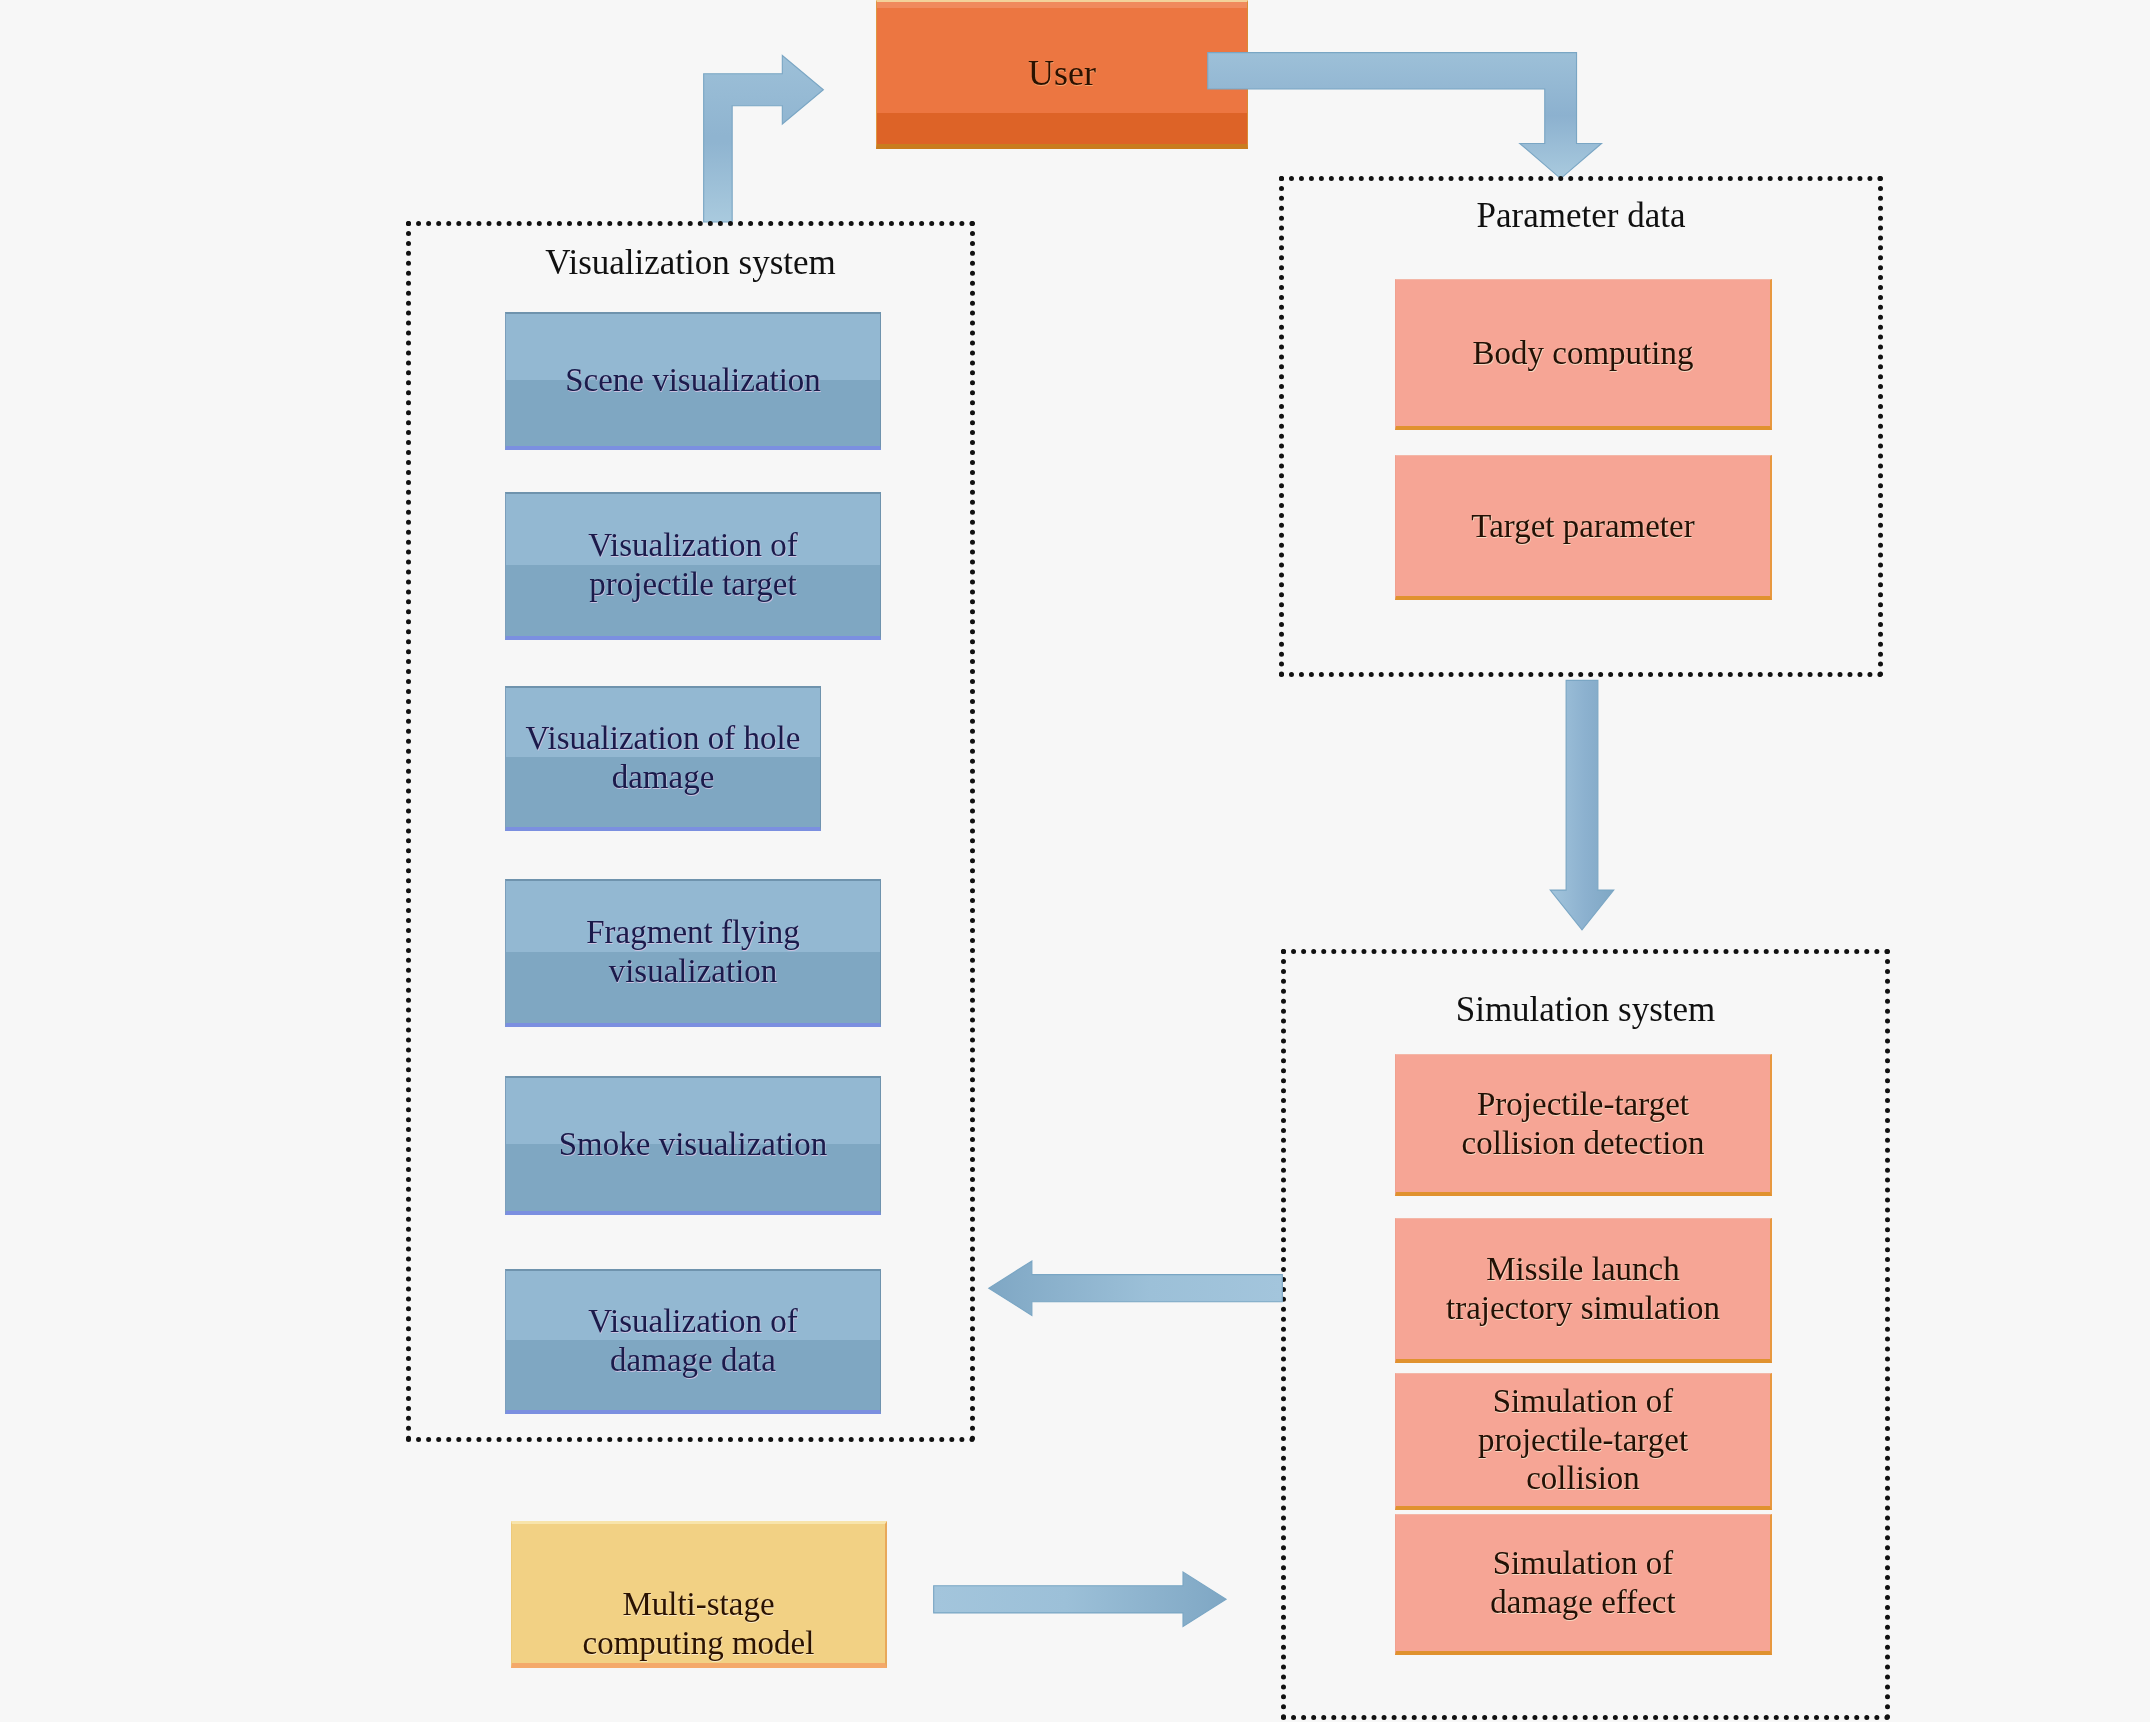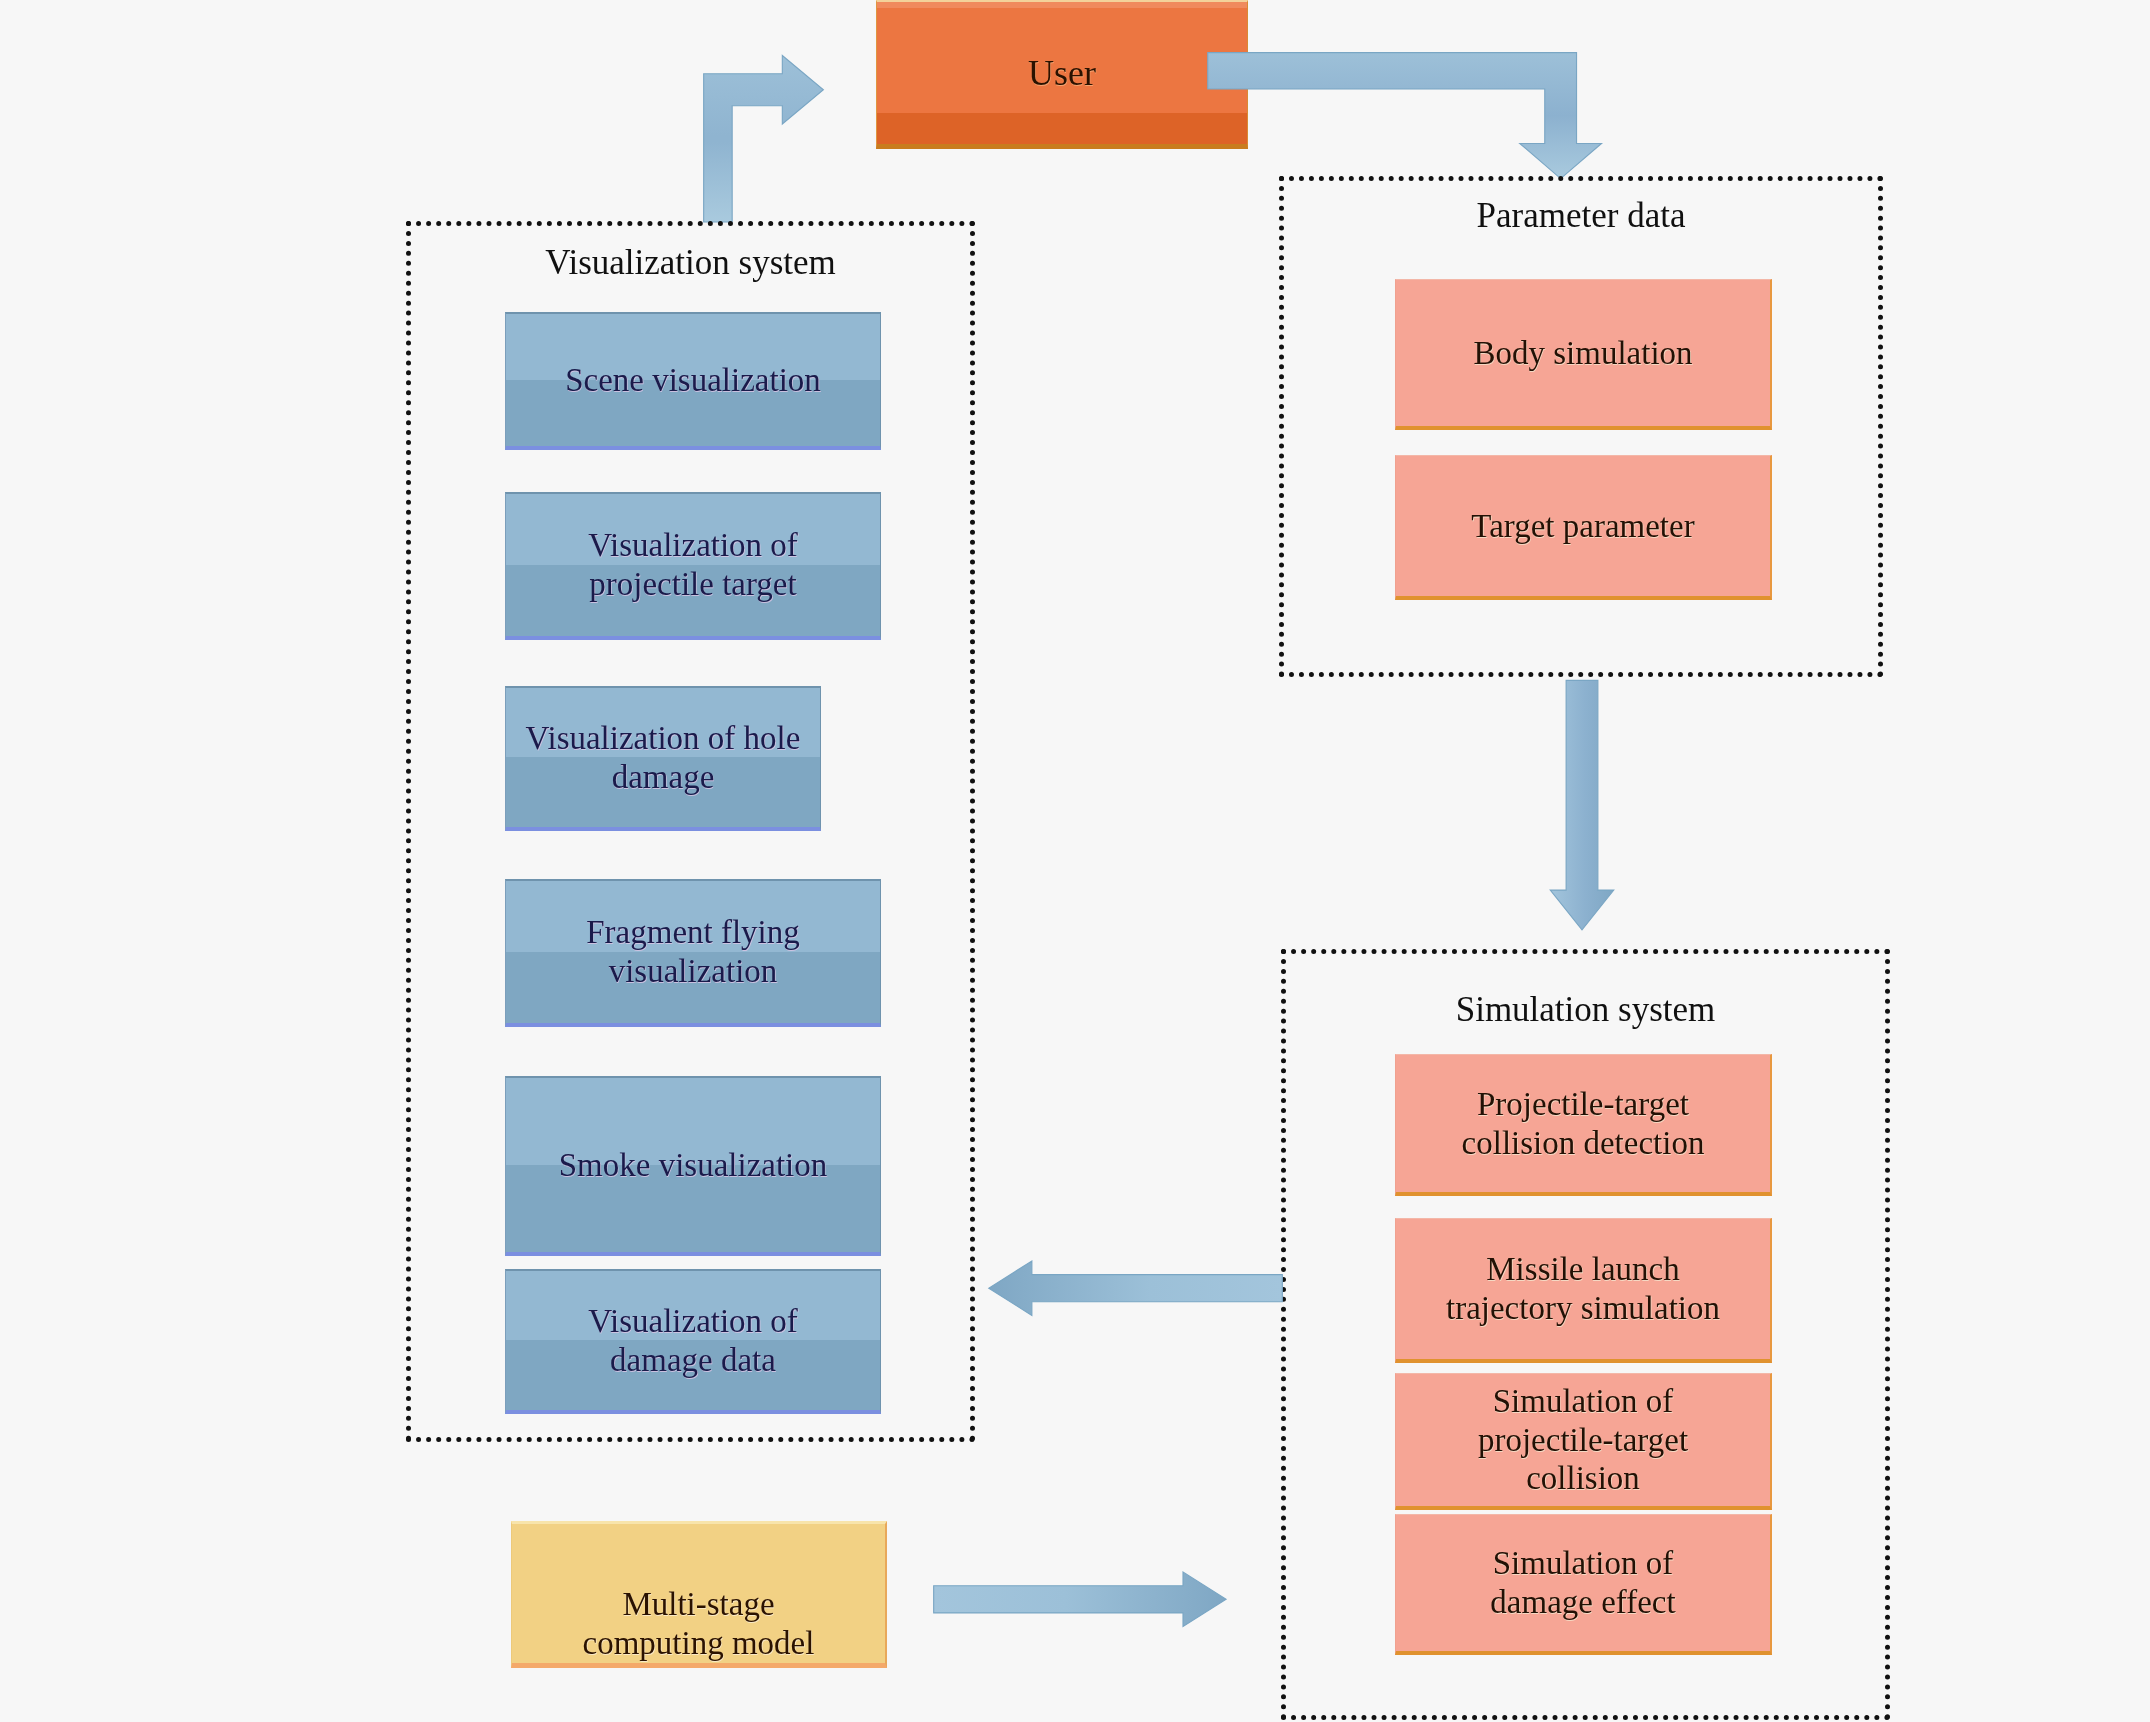--- a/index.html
+++ b/index.html
@@ -164,34 +164,34 @@
 </div>
 
 <div class="abs blue-box" style="left:505px; top:686px; width:316px; height:145px;">
   <span class="label">Visualization of hole<br>damage</span>
 </div>
 
 <div class="abs blue-box" style="left:505px; top:879px; width:376px; height:148px;">
   <span class="label">Fragment flying<br>visualization</span>
 </div>
 
-<div class="abs blue-box" style="left:505px; top:1076px; width:376px; height:180px;">
+<div class="abs blue-box" style="left:505px; top:1076px; width:376px; height:139px;">
   <span class="label">Smoke visualization</span>
 </div>
 
 <div class="abs blue-box" style="left:505px; top:1269px; width:376px; height:145px;">
   <span class="label">Visualization of<br>damage data</span>
 </div>
 
 <div class="abs group" style="left:1279px; top:176px; width:604px; height:501px;">
   <div class="group-title" style="top:16px;">Parameter data</div>
 </div>
 
 <div class="abs pink-box" style="left:1395px; top:279px; width:377px; height:151px;">
-  <span class="label">Body simulation</span>
+  <span class="label">Body computing</span>
 </div>
 
 <div class="abs pink-box" style="left:1395px; top:455px; width:377px; height:145px;">
   <span class="label">Target parameter</span>
 </div>
 
 <div class="abs" style="left:1548px; top:680px; width:68px; height:253px;">
   <svg class="arrow-svg" width="68" height="253" viewBox="0 0 120 445">
     <defs>
       <linearGradient id="gArrowC" x1="0" y1="0" x2="1" y2="0">

